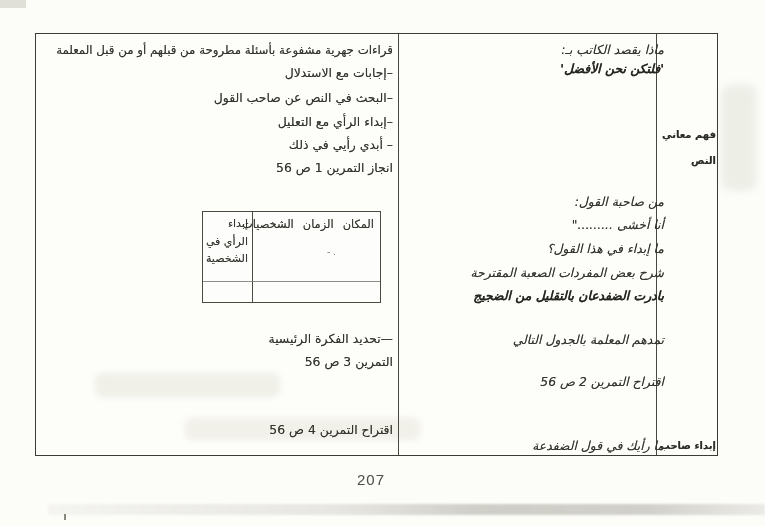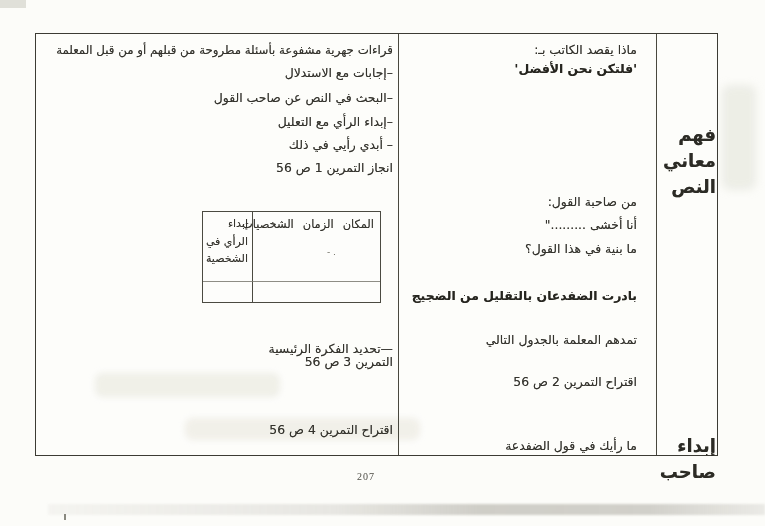--- a/index.html
+++ b/index.html
@@ -14,33 +14,33 @@
     position:absolute;left:35px;top:33px;width:683px;height:423px;
     border:1.6px solid #3c3b34;box-sizing:border-box;
     background:rgba(255,255,255,0.25);
   }
   .vsep{position:absolute;top:0;bottom:0;width:1.4px;background:#49483f;}
   .vsep.left-mid{left:362px;}
   .vsep.mid-labels{left:620px;}
 
   .col{position:absolute;top:0;bottom:0;}
   .col-left{left:0;width:362px;}
-  .col-middle{left:348px;width:258px;}
+  .col-middle{left:375px;width:258px;font-style:italic;}
   .col-labels{left:620px;width:63px;}
 
   .ln{
     position:absolute;right:5px;white-space:nowrap;direction:rtl;
     font-size:12.4px;line-height:15px;color:#34332d;
     text-shadow:0 0 .4px rgba(45,44,38,.55);
   }
   .ln.small{font-size:11.8px;}
   .ln.bold{font-weight:bold;color:#26251f;}
   .phase{
     position:absolute;right:3px;left:2px;direction:rtl;text-align:right;
-    font-weight:bold;font-size:18px;line-height:26px;color:#2c2b25;
+    font-weight:bold;font-size:10px;line-height:26px;color:#2c2b25;
     text-shadow:0 0 .4px rgba(45,44,38,.55);
   }
   
   .inner-table{
     position:absolute;left:166px;top:177px;width:179px;height:92px;
     border:1.3px solid #4b4a41;box-sizing:border-box;background:rgba(255,255,255,.3);
   }
   .it-side{
     position:absolute;left:0;top:0;width:50px;bottom:0;
     border-right:1.2px solid #4b4a41;box-sizing:border-box;
@@ -51,22 +51,22 @@
   }
   .it-rowline{position:absolute;left:0;right:0;top:69px;height:1px;background:#7a7970;opacity:.85;}
   .it-headers{
     position:absolute;left:52px;right:0;top:3px;direction:rtl;
     display:flex;gap:9px;padding:2px 6px 0 0;font-size:11.4px;color:#34332d;
     text-shadow:0 0 .4px rgba(45,44,38,.5);
   }
   .it-noise{position:absolute;left:124px;top:39px;width:9px;height:3px;color:#6e6d63;font-size:9px;line-height:3px;}
   
   .page-number{
-    position:absolute;left:357px;top:471px;font-size:10px;letter-spacing:1px;
-    color:#4c4b45;font-family:Liberation Serif, serif;
+    position:absolute;left:357px;top:471px;font-size:15px;letter-spacing:1px;
+    color:#4c4b45;font-family:Liberation Sans, sans-serif;
   }
   
   .artifact{position:absolute;pointer-events:none;}
   .corner-mark{left:0;top:0;width:26px;height:8px;background:#dadad3;opacity:.85;}
   .ghost{filter:blur(3px);border-radius:8px;}
   .ghost1{left:95px;top:373px;width:185px;height:24px;background:rgba(196,196,168,.30);}
   .ghost2{left:185px;top:418px;width:235px;height:22px;background:rgba(205,198,178,.32);}
   .ghost3{left:722px;top:85px;width:34px;height:105px;background:rgba(198,200,184,.28);filter:blur(4px);}
   .scanband{
     left:48px;top:504px;width:717px;height:11px;filter:blur(1.2px);
@@ -98,21 +98,22 @@
     <div class="col col-labels">
       <div class="phase" style="top:88px">فهم معاني النص</div>
       <div class="phase" style="top:399px">إبداء صاحب</div>
     </div>
 
     <div class="col col-middle">
       <div class="ln" style="top:8px">ماذا يقصد الكاتب بـ:</div>
       <div class="ln bold" style="top:27px">'فلتكن نحن الأفضل'</div>
       <div class="ln" style="top:160px">من صاحبة القول:</div>
       <div class="ln" style="top:183px">أنا أخشى ........."</div>
-      <div class="ln" style="top:207px">ما بنية في هذا القول؟</div>
+      <div class="ln" style="top:207px">ما إبداء في هذا القول؟</div>
+      <div class="ln" style="top:231px">شرح بعض المفردات الصعبة المقترحة</div>
       <div class="ln bold" style="top:254px">بادرت الضفدعان بالتقليل من الضجيج</div>
       <div class="ln" style="top:298px">تمدهم المعلمة بالجدول التالي</div>
       <div class="ln" style="top:340px">اقتراح التمرين 2 ص 56</div>
       <div class="ln" style="top:404px">ما رأيك في قول الضفدعة</div>
     </div>
 
     <div class="col col-left">
       <div class="ln small" style="top:9px">قراءات جهرية مشفوعة بأسئلة مطروحة من قبلهم أو من قبل المعلمة</div>
       <div class="ln" style="top:56px">–البحث في النص عن صاحب القول</div>
       <div class="ln" style="top:31px">–إجابات مع الاستدلال</div>
@@ -126,21 +127,21 @@
           <span>الزمان</span>
           <span>الشخصيات</span>
         </div>
         <div class="it-side">
           <div class="it-side-label">إبداء الرأي في الشخصية</div>
         </div>
         <div class="it-rowline"></div>
         <div class="it-noise">- .</div>
       </div>
 
-      <div class="ln" style="top:307px">—تحديد الفكرة الرئيسية</div>
+      <div class="ln" style="top:297px">—تحديد الفكرة الرئيسية</div>
       <div class="ln" style="top:320px">التمرين 3 ص 56</div>
       <div class="ln" style="top:388px">اقتراح التمرين 4 ص 56</div>
     </div>
   </div>
 
   <div class="page-number">207</div>
 
 </div>
 
 </body></html>

